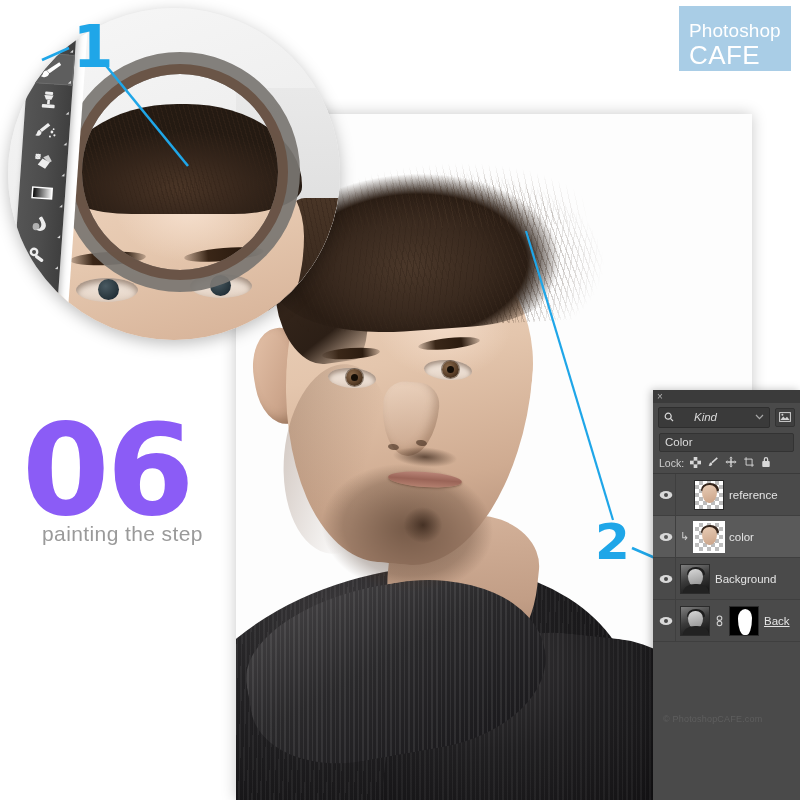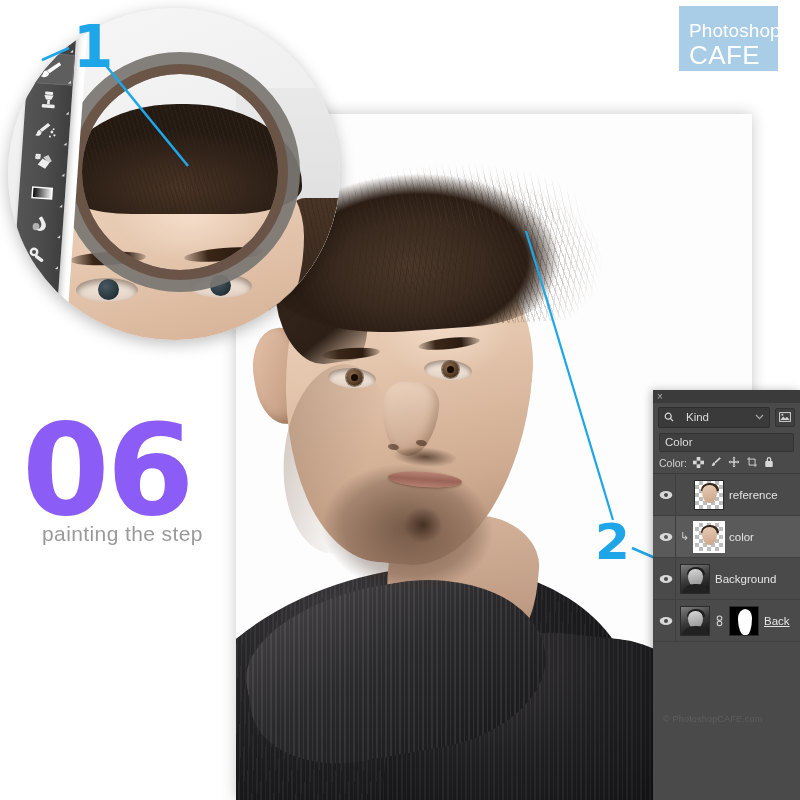--- a/index.html
+++ b/index.html
@@ -281,21 +281,21 @@
     font-size:47px;color:#6d6d6d;line-height:1;font-weight:300;
     font-family:"Liberation Sans", sans-serif;letter-spacing:.5px;
   }
   .step-caption{
     position:absolute;left:24px;top:122px;
     font-size:21px;color:#9a9a9a;font-weight:300;letter-spacing:.4px;
   }
 
   
   .logo{
-    position:absolute;left:679px;top:6px;width:99px;height:65px;
+    position:absolute;left:679px;top:6px;width:112px;height:65px;
     background:#a9cde6;
   }
   .logo-top{
     position:absolute;left:10px;top:14px;color:#ffffff;font-size:19px;font-weight:300;
     letter-spacing:.1px;
   }
   .logo-bot{
     position:absolute;left:10px;top:34px;color:#ffffff;font-size:26px;font-weight:normal;
     letter-spacing:.4px;
   }
@@ -311,21 +311,21 @@
     position:absolute;left:4px;top:0px;color:#b0b0b0;font-size:10px;line-height:13px;
   }
   .panel-tabs{display:flex;height:26px;background:#3b3b3b;align-items:stretch;}
   .tab{
     display:flex;align-items:center;padding:0 9px;font-size:11.5px;font-weight:bold;color:#8e8e8e;
   }
   .tab.active{background:#4a4a4a;color:#e8e8e8;}
   .filter-row{display:flex;align-items:center;height:28px;padding:0 5px;gap:5px;}
   .kind-select{
     flex:1;height:19px;background:#3a3a3a;border:1px solid #2e2e2e;border-radius:2px;
-    display:flex;align-items:center;gap:12px;padding:0 5px;position:relative;
+    display:flex;align-items:center;gap:20px;padding:0 5px;position:relative;font-style:italic;
   }
   .kind-label{font-size:11.5px;color:#d9d9d9;}
   .chev{margin-left:auto;color:#9a9a9a;font-size:9px;}
   .filter-icon{
     width:18px;height:17px;background:#3f3f3f;border:1px solid #333;border-radius:2px;
     display:flex;align-items:center;justify-content:center;
   }
   .blend-row{height:22px;display:flex;align-items:center;padding:0 6px;background:#4a4a4a;}
   .blend-box{
     width:100%;height:17px;background:#3f3f3f;border:1px solid #333;border-radius:2px;
@@ -602,21 +602,21 @@
           <circle cx="3.4" cy="2.8" r="1" fill="#d2d2d2"></circle>
         </svg>
       </div>
     </div>
 
     <div class="blend-row">
       <div class="blend-box">Color</div>
     </div>
 
     <div class="lock-row">
-      <span>Color:</span>
+      <span>Lock:</span>
       <span>
         <svg width="11" height="11" viewBox="0 0 12 12">
           <rect width="12" height="12" fill="#d7d7d7"></rect>
           <rect x="0" y="0" width="4" height="4" fill="#4a4a4a"></rect>
             <rect x="8" y="0" width="4" height="4" fill="#4a4a4a"></rect>
           <rect x="4" y="4" width="4" height="4" fill="#4a4a4a"></rect>
           <rect x="0" y="8" width="4" height="4" fill="#4a4a4a"></rect>
             <rect x="8" y="8" width="4" height="4" fill="#4a4a4a"></rect>
         </svg>
       </span>

